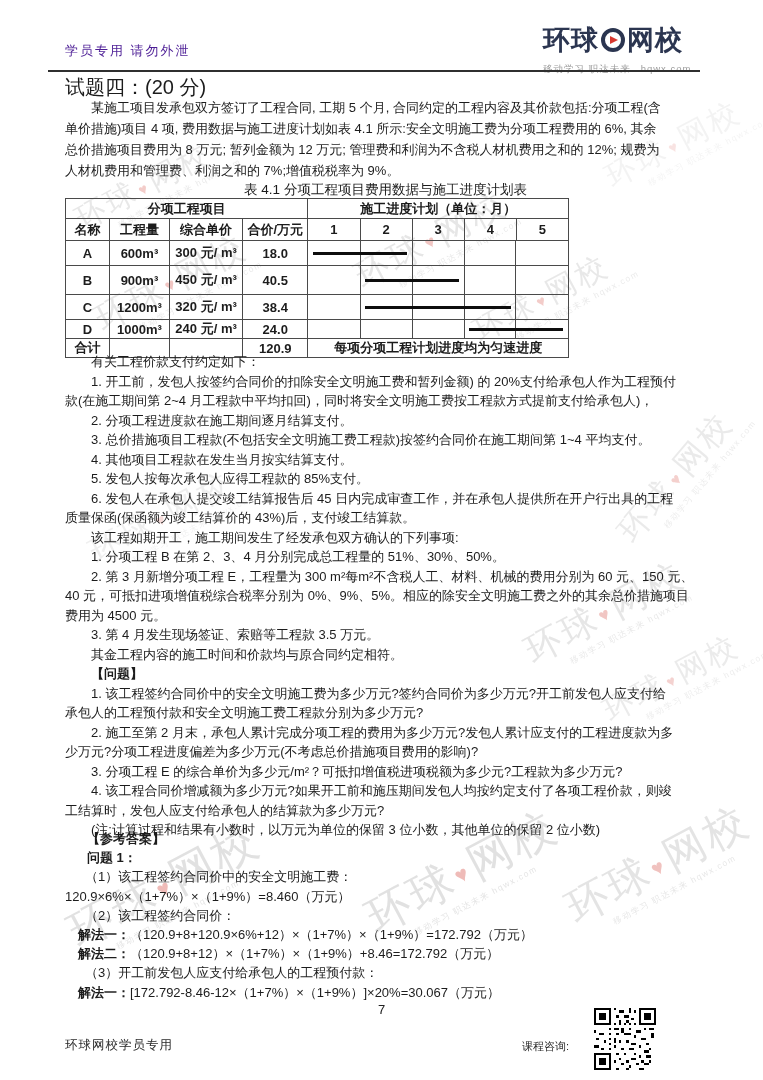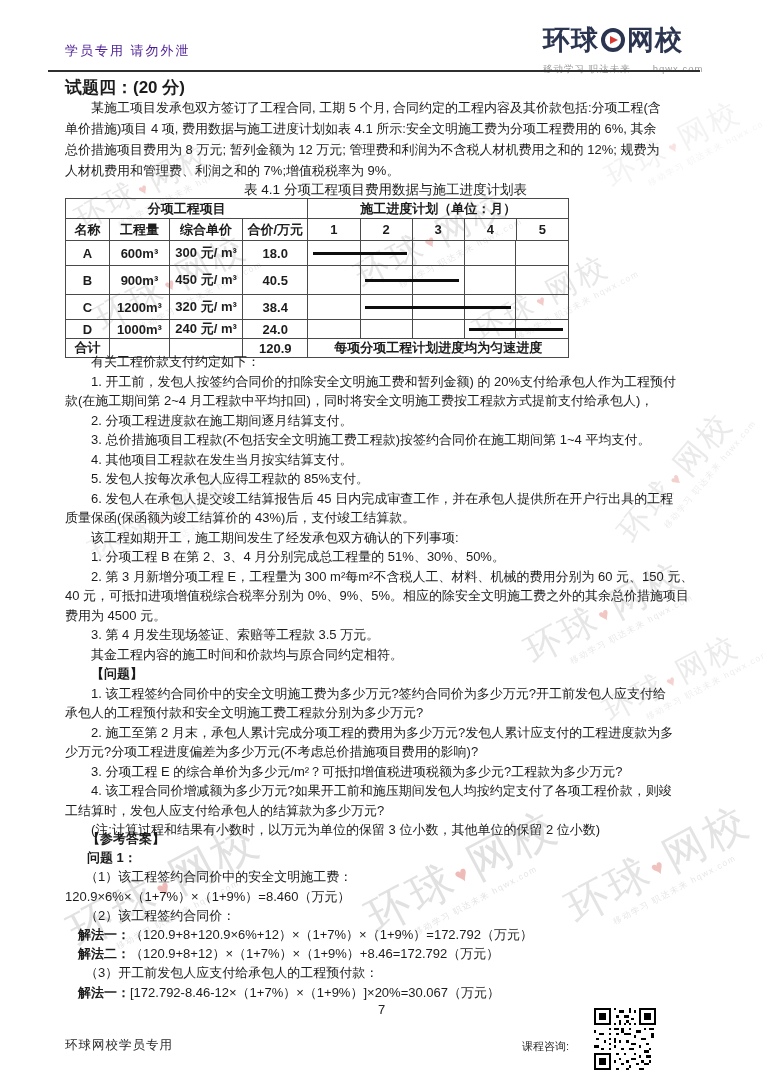--- a/index.html
+++ b/index.html
@@ -6,29 +6,29 @@
   .page{position:relative;width:763px;height:1080px;background:#ffffff;overflow:hidden;
         font-family:"Liberation Sans","DejaVu Sans",sans-serif;color:#1c1c1c;}
 
   
   .hdr-left{position:absolute;left:65px;top:42px;font-size:13px;color:#4c1d95;letter-spacing:2px;}
   .logo{position:absolute;left:543px;top:22px;width:180px;}
   .logo-row{display:flex;align-items:center;color:#2b3550;font-weight:bold;font-size:27px;letter-spacing:1px;}
   .logo-ring{display:inline-block;width:16px;height:16px;border:4px solid #2b3550;border-radius:50%;position:relative;margin:0 2px;}
   .logo-play{position:absolute;left:5px;top:3.5px;width:0;height:0;
              border-left:8px solid #d8382f;border-top:4.5px solid transparent;border-bottom:4.5px solid transparent;}
-  .logo-tag{margin-top:5px;font-size:9.5px;color:#9c9c9c;letter-spacing:1px;display:flex;gap:22px;}
+  .logo-tag{margin-top:5px;font-size:9.5px;color:#9c9c9c;letter-spacing:1px;display:flex;gap:10px;}
   .hdr-rule{position:absolute;left:48px;top:70px;width:652px;height:2px;background:#2f2f2f;}
 
   
   .content{position:absolute;left:65px;width:641px;}
   #blockA{top:78px;}
   #blockB{top:352px;}
   #blockC{top:829px;}
-  .doc-title{font-weight:bold;font-size:17px;line-height:19px;}
+  .doc-title{font-weight:normal;font-size:20px;line-height:19px;}
   .line{font-size:13px;line-height:21px;white-space:nowrap;}
   #blockB .line{line-height:19.5px;}
   #blockC .line{line-height:19.2px;}
   .ind{padding-left:26px;}
   .ind17{padding-left:22px;}
   .ind15{padding-left:20px;}
   .ind1{padding-left:13px;}
   .bold{font-weight:bold;}
 
   

